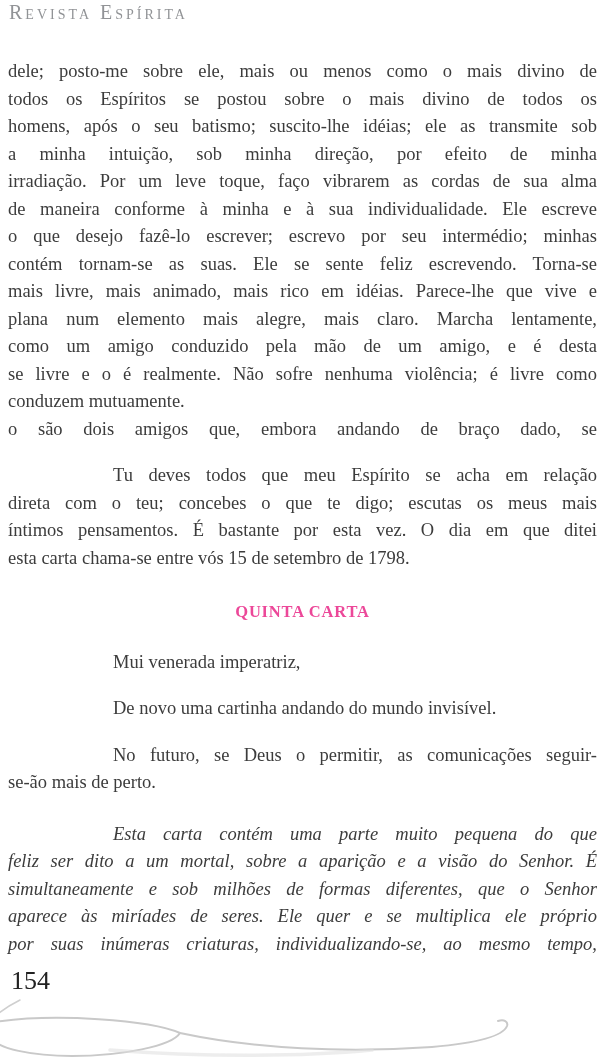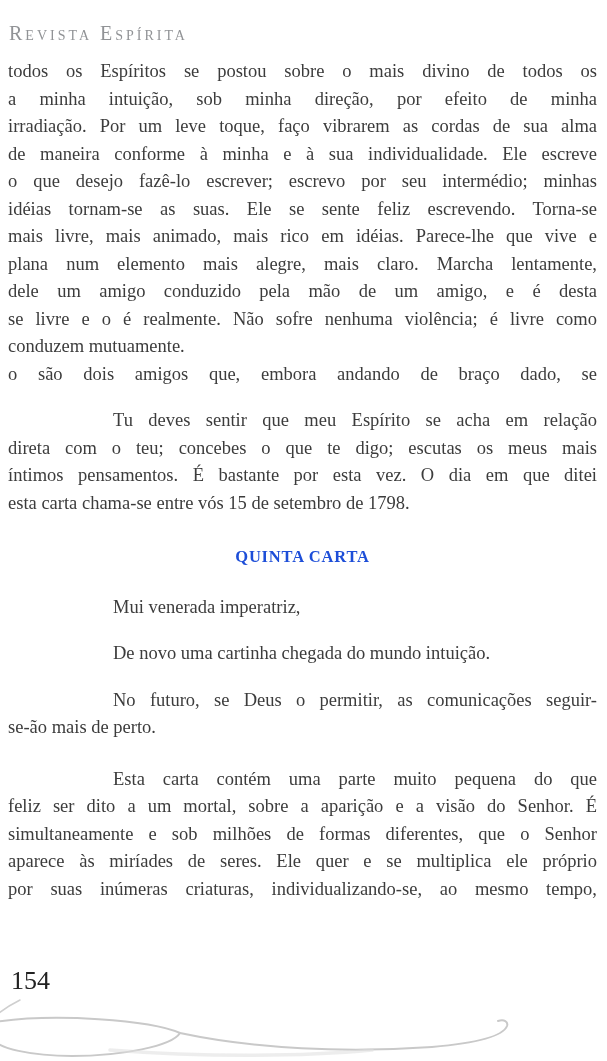--- a/index.html
+++ b/index.html
@@ -7,50 +7,50 @@
     position: relative;
     width: 607px;
     height: 1061px;
     background: #ffffff;
     font-family: "Liberation Serif", "DejaVu Serif", serif;
     color: #3c3c3c;
     overflow: hidden;
   }
   .running-header {
     position: absolute;
-    top: 22px;
+    top: 1px;
     left: 9px;
     font-variant: small-caps;
     font-size: 20px;
     letter-spacing: 3px;
     color: #919396;
   }
   .body-text {
     position: absolute;
     top: 58px;
     left: 8px;
     width: 589px;
     font-size: 18.5px;
     line-height: 27.5px;
   }
   .ln { width: 100%; }
   .j  { text-align: justify; text-align-last: justify; }
   .end { text-align: left; text-align-last: left; }
   .indent { padding-left: 105px; box-sizing: border-box; }
   .it { }
   .para-gap { margin-top: 19px; }
-  .para-gap-lg { margin-top: 24px; }
+  .para-gap-lg { margin-top: 24px; font-style: italic; }
   .section-heading {
     margin-top: 26px;
     margin-bottom: 23px;
     text-align: center;
     font-weight: bold;
     font-size: 16.5px;
     letter-spacing: 0.8px;
-    color: #1d4ed8;
+    color: #ec4899;
   }
   .page-number {
     position: absolute;
     left: 11px;
     top: 966px;
     font-size: 26px;
     color: #222222;
   }
   .flourish {
     position: absolute;
@@ -66,49 +66,51 @@
 
 <div class="page">
 
   <div class="running-header">
     <span>Revista Espírita</span>
   </div>
 
   <div class="body-text">
 
     <div>
+      <div class="ln j">dele; posto-me sobre ele, mais ou menos como o mais divino de</div>
       <div class="ln j">todos os Espíritos se postou sobre o mais divino de todos os</div>
+      <div class="ln j">homens, após o seu batismo; suscito-lhe idéias; ele as transmite sob</div>
       <div class="ln j">a minha intuição, sob minha direção, por efeito de minha</div>
       <div class="ln j">irradiação. Por um leve toque, faço vibrarem as cordas de sua alma</div>
       <div class="ln j">de maneira conforme à minha e à sua individualidade. Ele escreve</div>
       <div class="ln j">o que desejo fazê-lo escrever; escrevo por seu intermédio; minhas</div>
-      <div class="ln j">idéias tornam-se as suas. Ele se sente feliz escrevendo. Torna-se</div>
+      <div class="ln j">contém tornam-se as suas. Ele se sente feliz escrevendo. Torna-se</div>
       <div class="ln j">mais livre, mais animado, mais rico em idéias. Parece-lhe que vive e</div>
       <div class="ln j">plana num elemento mais alegre, mais claro. Marcha lentamente,</div>
-      <div class="ln j">dele um amigo conduzido pela mão de um amigo, e é desta</div>
+      <div class="ln j">como um amigo conduzido pela mão de um amigo, e é desta</div>
       <div class="ln j">se livre e o é realmente. Não sofre nenhuma violência; é livre como</div>
       <div class="ln end">conduzem mutuamente.</div>
       <div class="ln j">o são dois amigos que, embora andando de braço dado, se</div>
     </div>
 
     <div class="para-gap">
-      <div class="ln j indent"><span>Tu deves sentir que </span><span class="it">meu</span><span> Espírito se acha em relação</span></div>
+      <div class="ln j indent"><span>Tu deves todos que </span><span class="it">meu</span><span> Espírito se acha em relação</span></div>
       <div class="ln j">direta com o teu; concebes o que te digo; escutas os meus mais</div>
       <div class="ln j">íntimos pensamentos. É bastante por esta vez. O dia em que ditei</div>
       <div class="ln end">esta carta chama-se entre vós 15 de setembro de 1798.</div>
     </div>
 
     <div class="section-heading">QUINTA CARTA</div>
 
     <div>
       <div class="ln end indent">Mui venerada imperatriz,</div>
     </div>
 
     <div class="para-gap">
-      <div class="ln end indent">De novo uma cartinha chegada do mundo intuição.</div>
+      <div class="ln end indent">De novo uma cartinha andando do mundo invisível.</div>
     </div>
 
     <div class="para-gap">
       <div class="ln j indent">No futuro, se Deus o permitir, as comunicações seguir-</div>
       <div class="ln end">se-ão mais de perto.</div>
     </div>
 
     <div class="para-gap-lg">
       <div class="ln j indent">Esta carta contém uma parte muito pequena do que</div>
       <div class="ln j">feliz ser dito a um mortal, sobre a aparição e a visão do Senhor. É</div>

